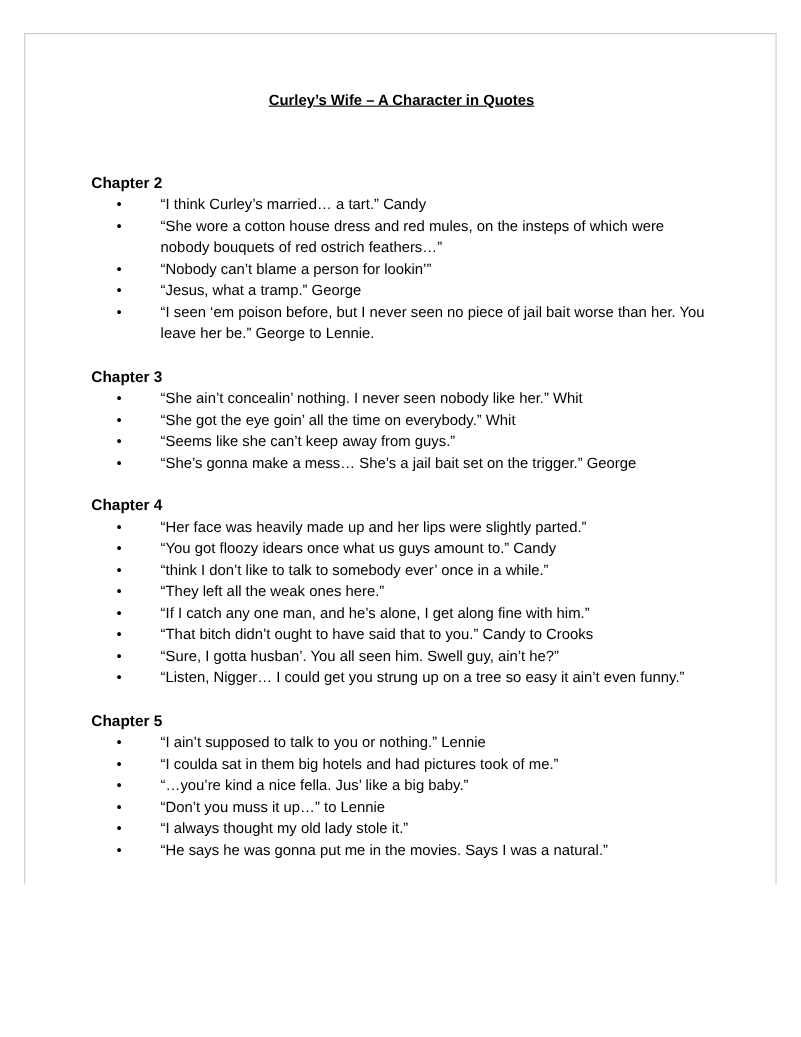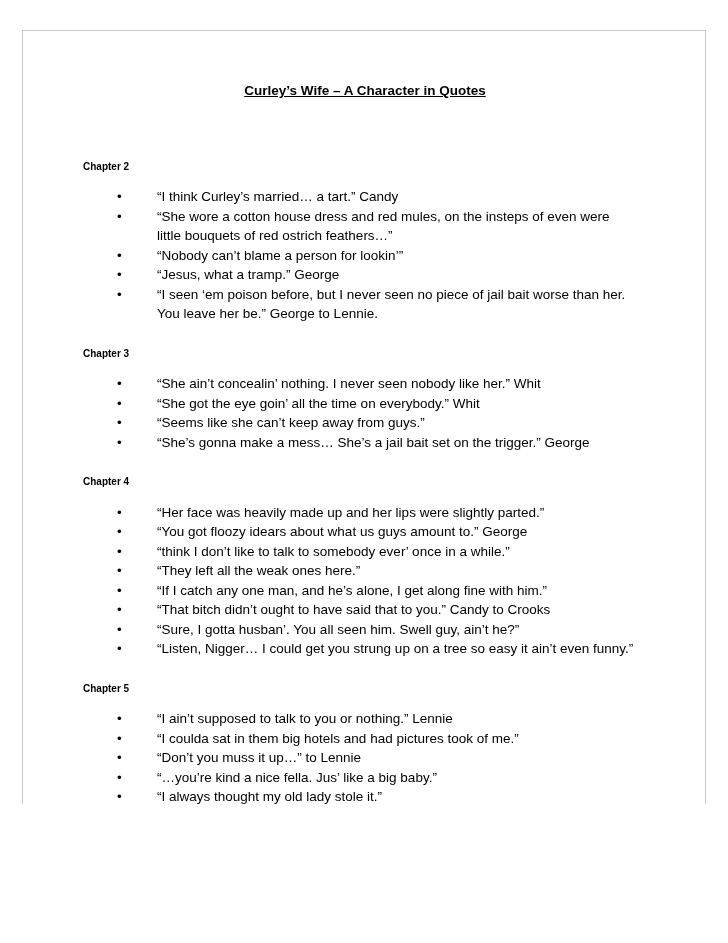--- a/index.html
+++ b/index.html
@@ -34,27 +34,27 @@
     font-size: 13.5px;
     font-weight: bold;
     text-decoration: underline;
     line-height: 19.5px;
   }
   .chapter {
     margin: 0 0 20px 0;
   }
   .chapter-heading {
     margin: 0;
-    font-size: 10px;
+    font-size: 14px;
     font-weight: bold;
     line-height: 19.5px;
   }
   .quote-list {
     list-style: none;
-    margin: 11px;
+    margin: 0;
     padding: 0 0 0 23px;
   }
   .quote-list li {
     position: relative;
     padding-left: 40px;
     margin: 0;
   }
   .quote-list li::before {
     content: "\2022";
     position: absolute;
@@ -67,57 +67,57 @@
 <body>
 
 <div class="canvas">
   <div class="page">
     <h1 class="title">Curley’s Wife – A Character in Quotes</h1>
     <div id="sections">
   <section class="chapter">
     <h2 class="chapter-heading">Chapter 2</h2>
     <ul class="quote-list">
             <li>“I think Curley’s married… a tart.” Candy</li>
-            <li>“She wore a cotton house dress and red mules, on the insteps of even were little bouquets of red ostrich feathers…”</li>
+            <li>“She wore a cotton house dress and red mules, on the insteps of which were nobody bouquets of red ostrich feathers…”</li>
             <li>“Nobody can’t blame a person for lookin’”</li>
             <li>“Jesus, what a tramp.” George</li>
             <li>“I seen ‘em poison before, but I never seen no piece of jail bait worse than her. You leave her be.” George to Lennie.</li>
           </ul>
   </section>
 
   <section class="chapter">
     <h2 class="chapter-heading">Chapter 3</h2>
     <ul class="quote-list">
             <li>“She ain’t concealin’ nothing. I never seen nobody like her.” Whit</li>
             <li>“She got the eye goin’ all the time on everybody.” Whit</li>
             <li>“Seems like she can’t keep away from guys.”</li>
             <li>“She’s gonna make a mess… She’s a jail bait set on the trigger.” George</li>
           </ul>
   </section>
 
   <section class="chapter">
     <h2 class="chapter-heading">Chapter 4</h2>
     <ul class="quote-list">
             <li>“Her face was heavily made up and her lips were slightly parted.”</li>
-            <li>“You got floozy idears about what us guys amount to.” George</li>
+            <li>“You got floozy idears once what us guys amount to.” Candy</li>
             <li>“think I don’t like to talk to somebody ever’ once in a while.”</li>
             <li>“They left all the weak ones here.”</li>
             <li>“If I catch any one man, and he’s alone, I get along fine with him.”</li>
             <li>“That bitch didn’t ought to have said that to you.” Candy to Crooks</li>
             <li>“Sure, I gotta husban’. You all seen him. Swell guy, ain’t he?”</li>
             <li>“Listen, Nigger… I could get you strung up on a tree so easy it ain’t even funny.”</li>
           </ul>
   </section>
 
   <section class="chapter">
     <h2 class="chapter-heading">Chapter 5</h2>
     <ul class="quote-list">
             <li>“I ain’t supposed to talk to you or nothing.” Lennie</li>
             <li>“I coulda sat in them big hotels and had pictures took of me.”</li>
+            <li>“…you’re kind a nice fella. Jus’ like a big baby.”</li>
             <li>“Don’t you muss it up…” to Lennie</li>
-            <li>“…you’re kind a nice fella. Jus’ like a big baby.”</li>
             <li>“I always thought my old lady stole it.”</li>
             <li>“He says he was gonna put me in the movies. Says I was a natural.”</li>
           </ul>
   </section>
 </div>
   </div>
 </div>
 
 </body></html>

